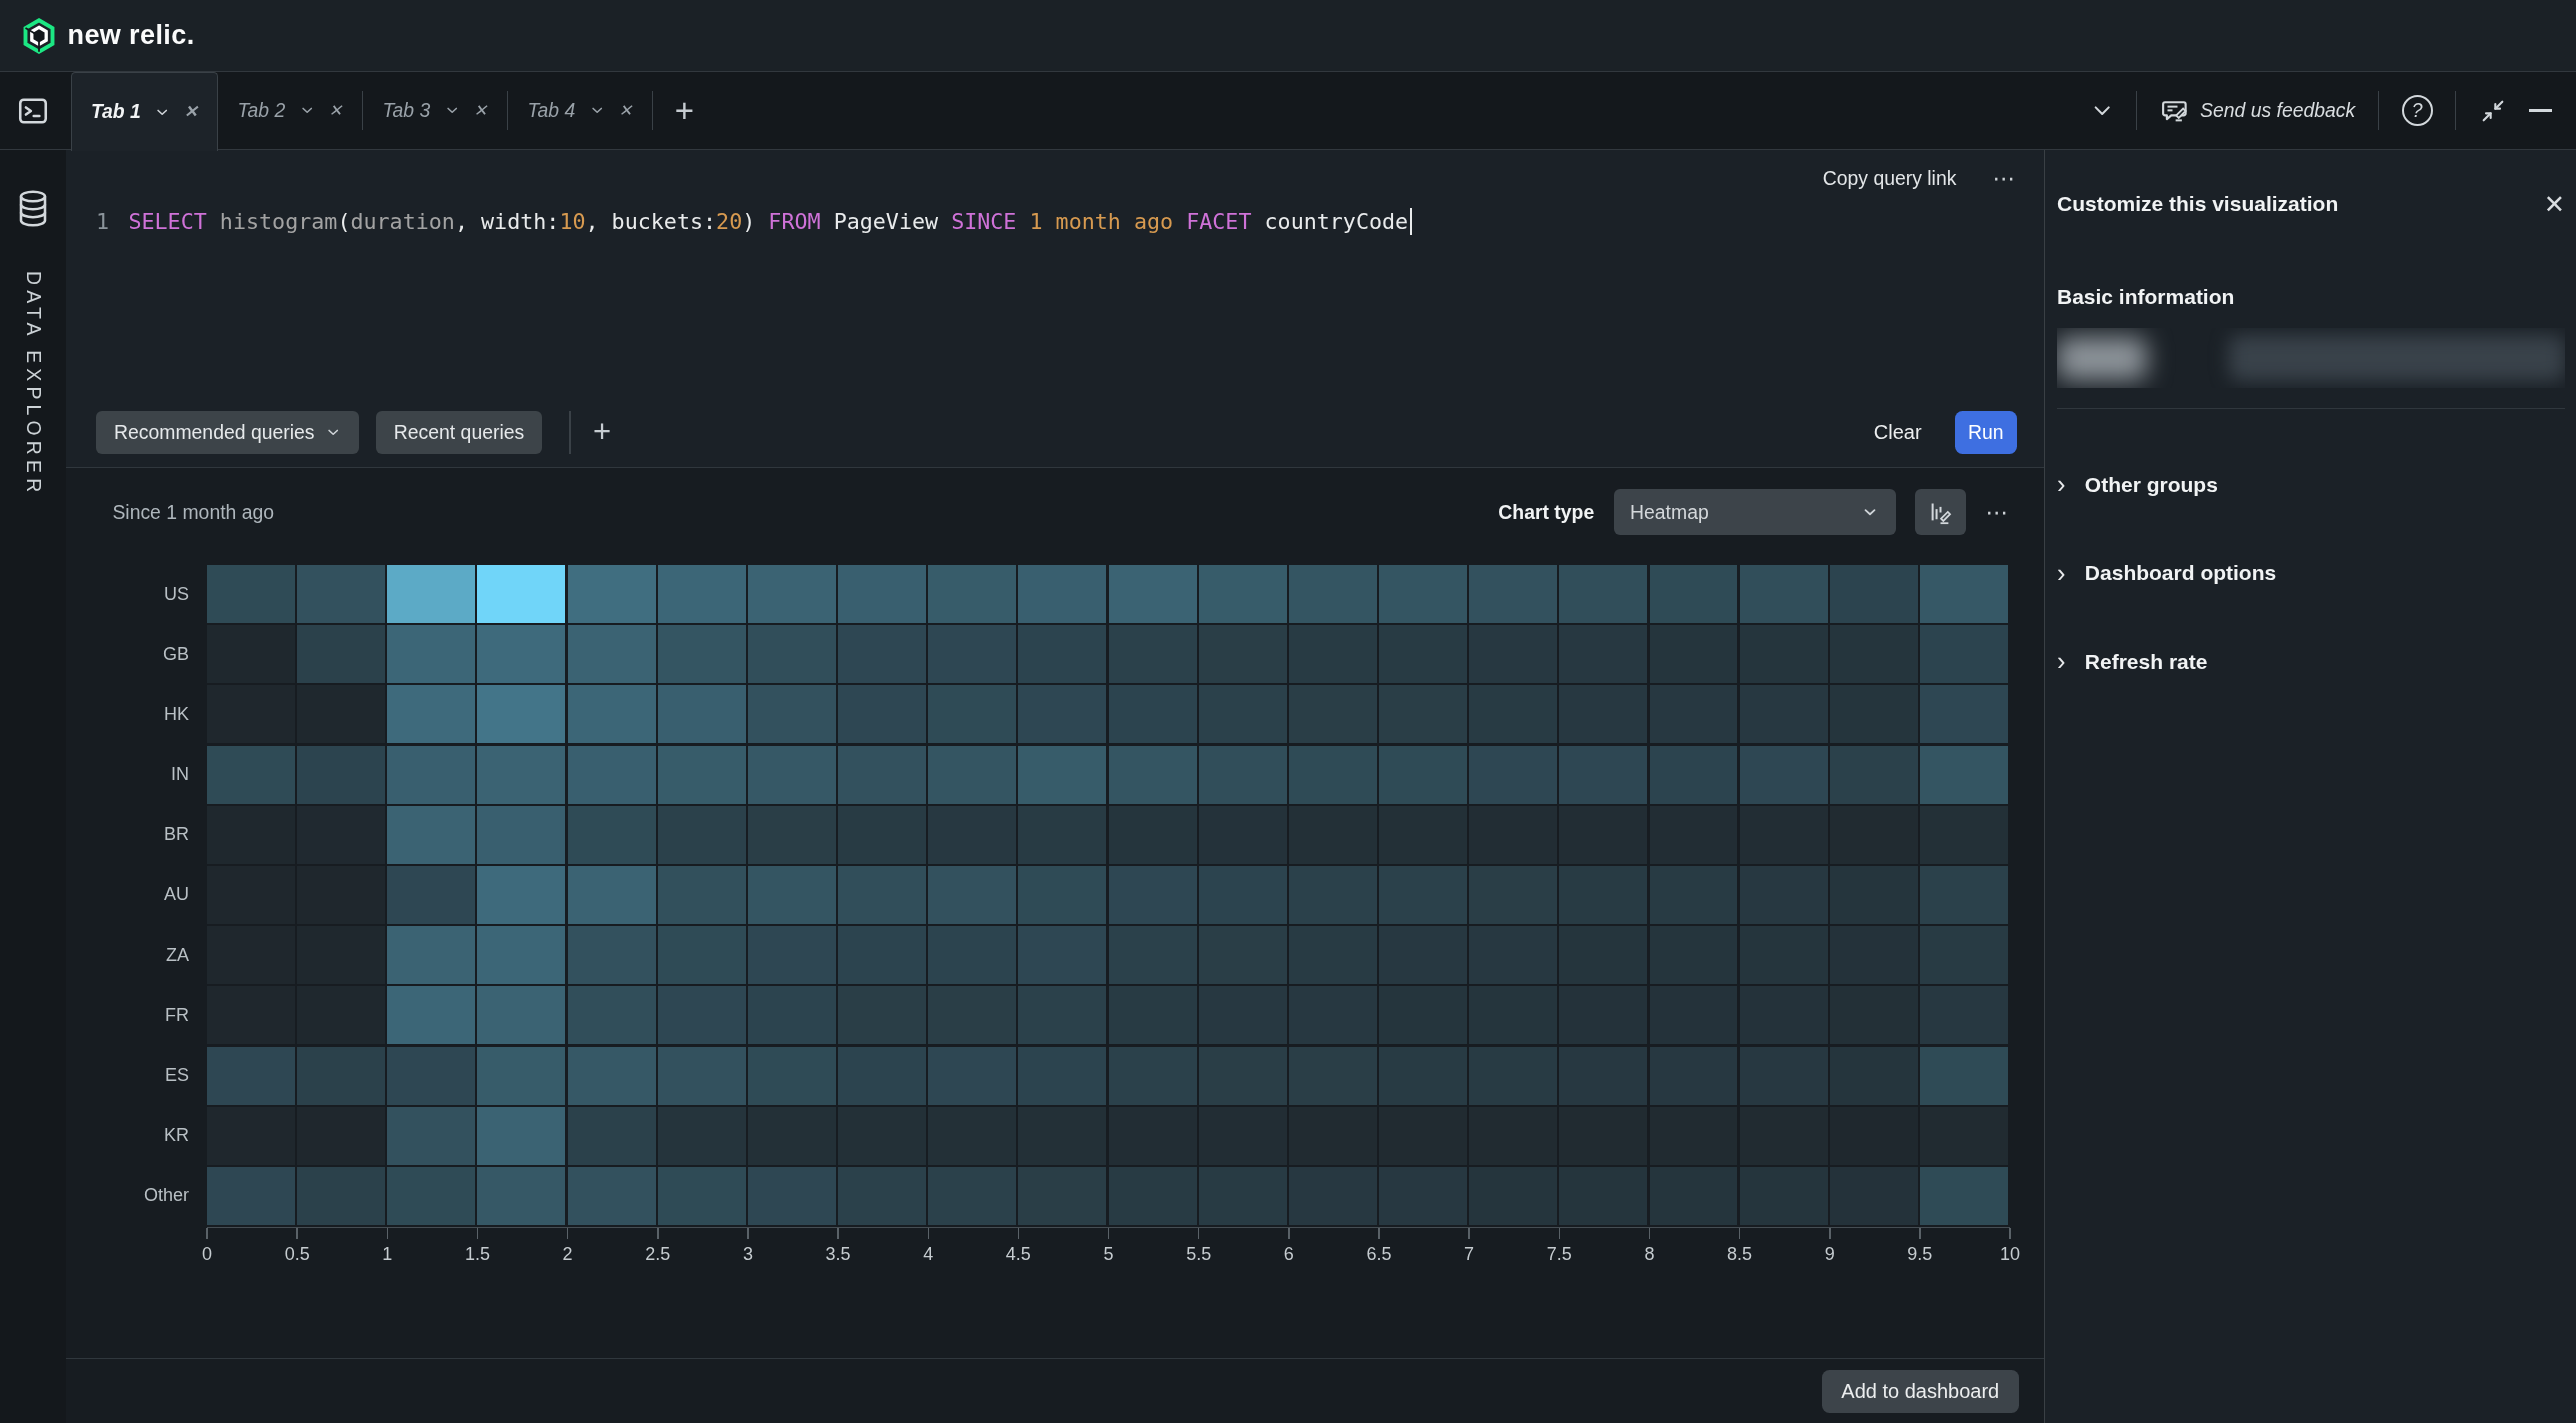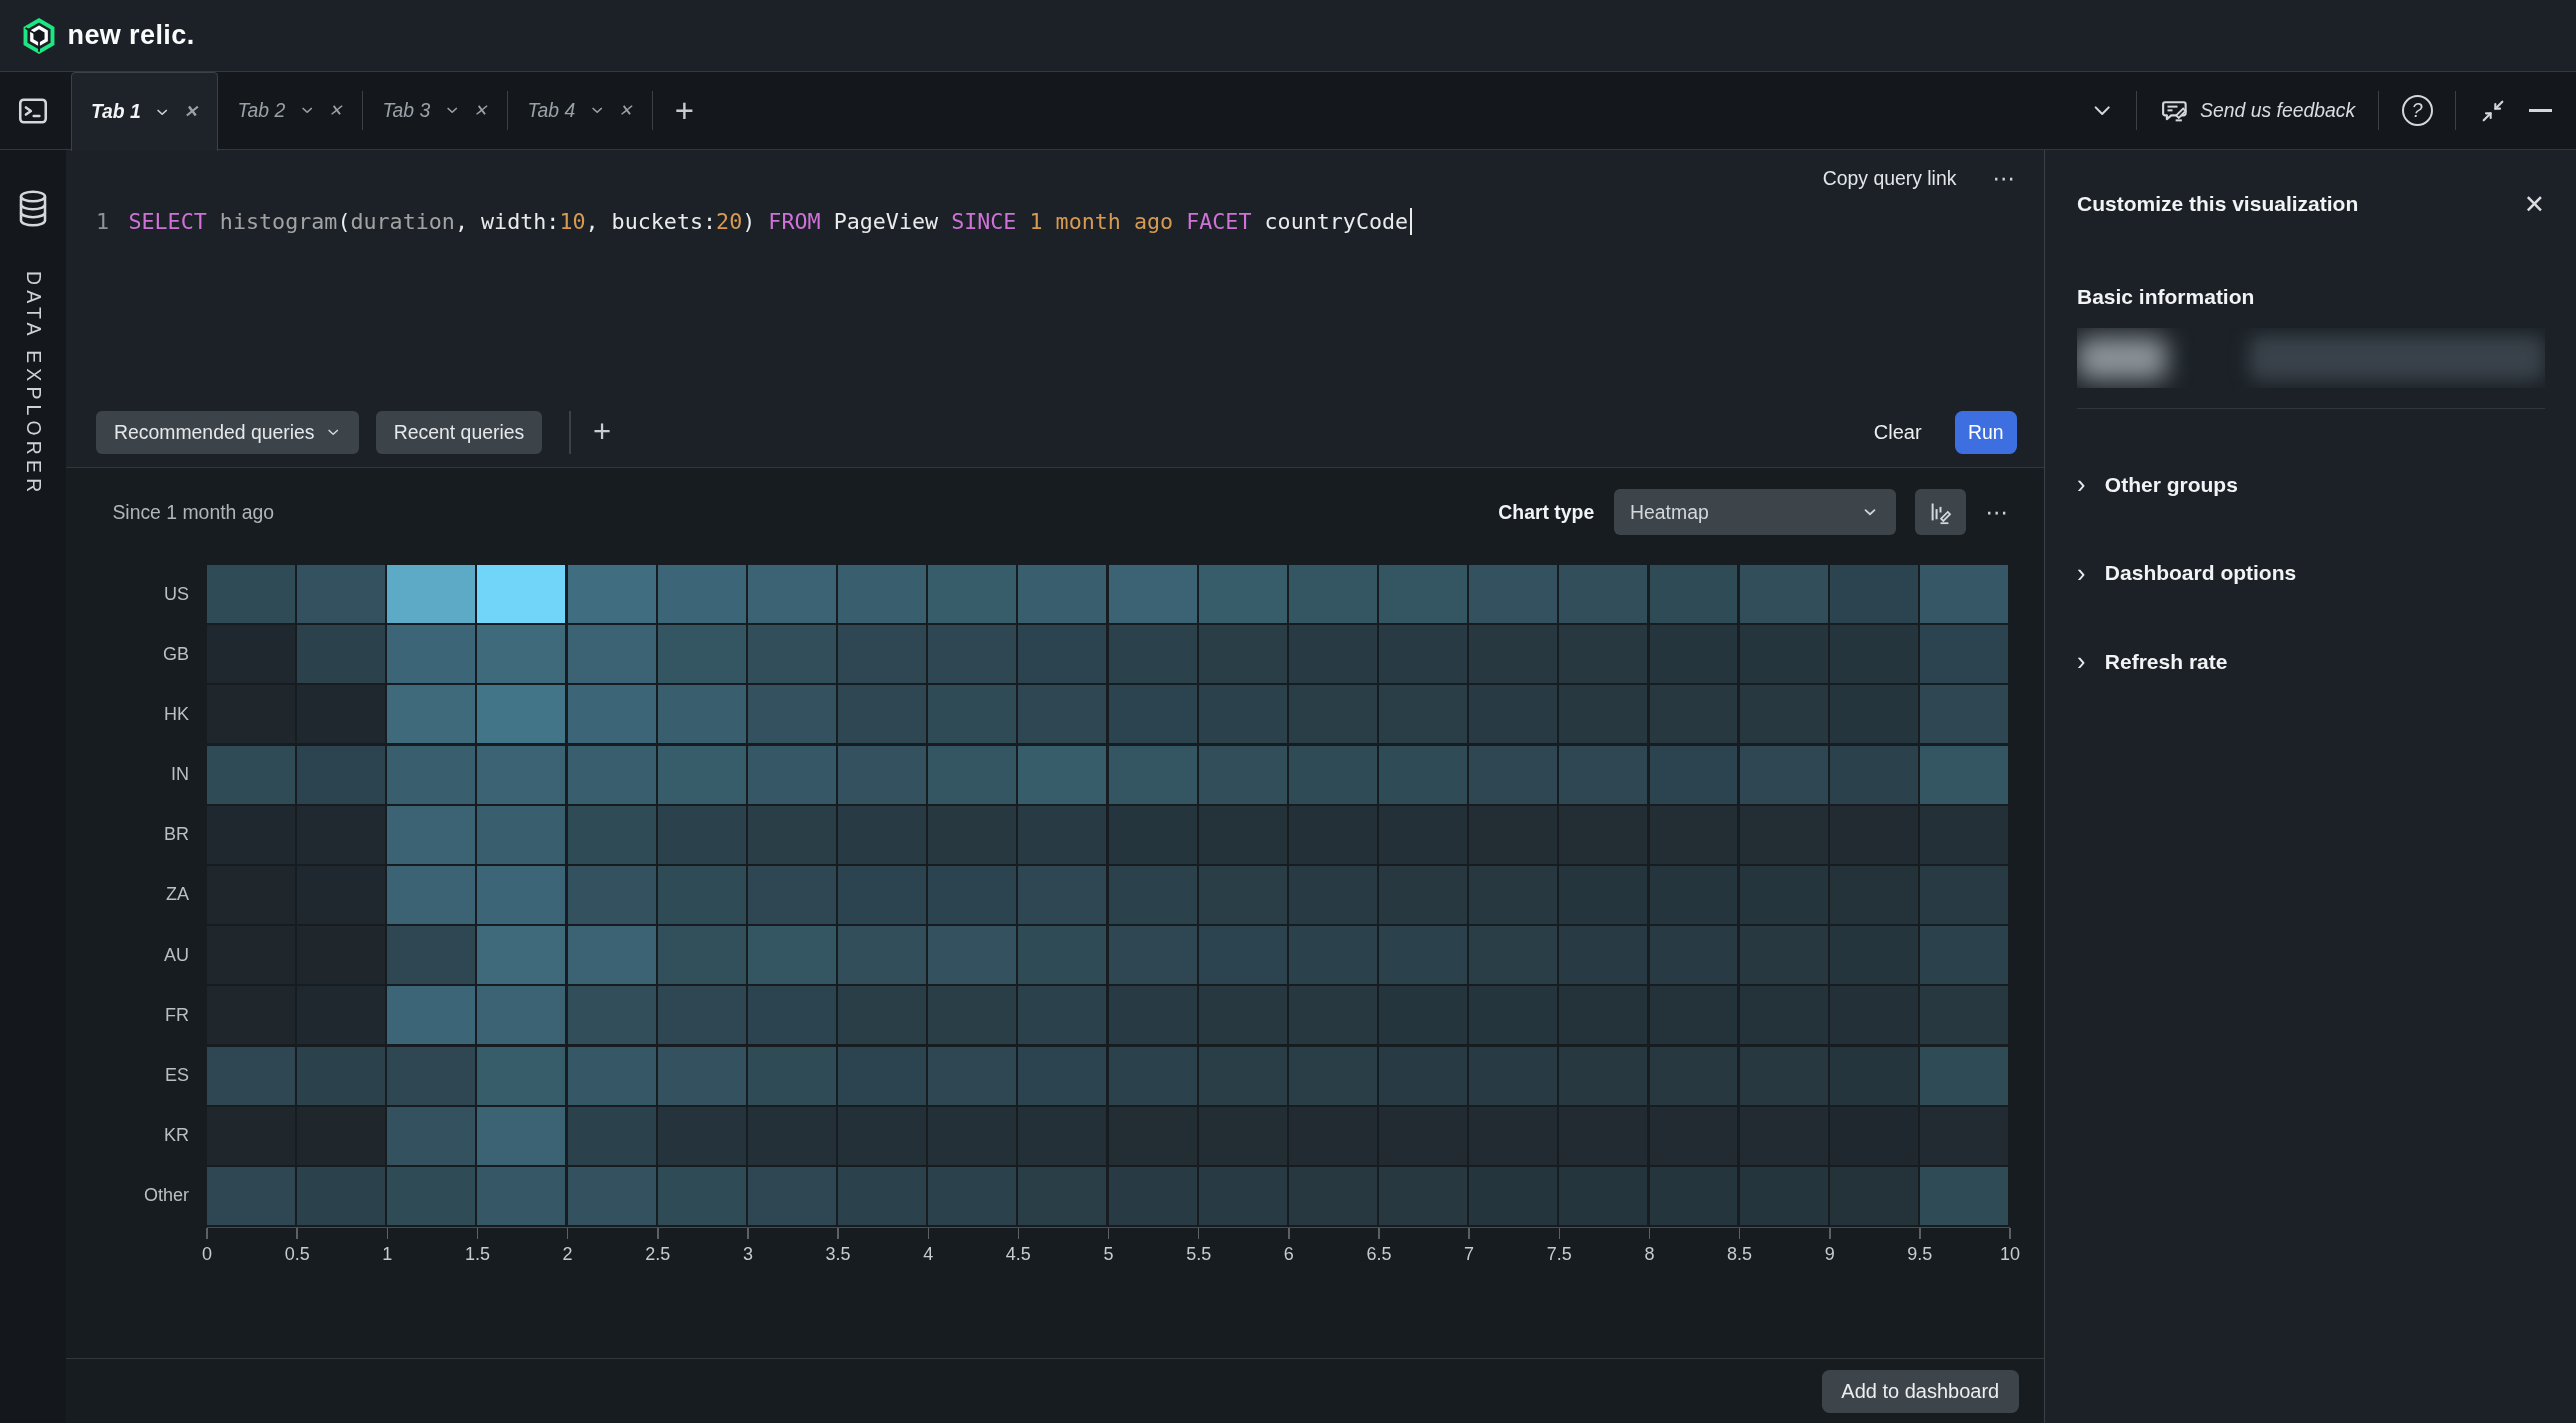--- a/index.html
+++ b/index.html
@@ -101,21 +101,21 @@
 
   
   .bottom-strip { height:66px; border-top:1.5px solid #30373d; display:flex; align-items:center;
     justify-content:flex-end; padding-right:25.4px; background:#171c21; }
   .add-dash-btn { height:43px; padding:0 19.4px; background:#3d444a; border-radius:7.5px; border:none;
     font-size:20px; color:#eceeef; display:flex; align-items:center; cursor:pointer;
     font-family:"Liberation Sans", sans-serif; }
 
   
   .customize { width:533px; flex:0 0 533px; background:#1b2127; border-left:1.5px solid #3a4045;
-    padding:0 32px; display:flex; flex-direction:column; }
+    padding:0 12px; display:flex; flex-direction:column; }
   .cust-head { margin-top:39px; display:flex; align-items:center; }
   .cust-title { font-size:21px; font-weight:600; color:#f1f3f4; }
   .cust-close { margin-left:auto; font-size:25.4px; color:#d9dde0; cursor:pointer; }
   .cust-sub { margin-top:66px; font-size:21px; font-weight:700; color:#f1f3f4; }
   .blur-row { margin-top:19.4px; display:flex; align-items:center; height:60px; position:relative; overflow:hidden; }
   .blob-sm { width:90px; height:43px; background:#8d949a; border-radius:10.5px; filter:blur(12px); }
   .blob-lg { margin-left:82px; flex:1; height:46px; background:#39424a; border-radius:10.5px; filter:blur(9px); }
   .cust-div { margin-top:19.4px; height:1.5px; background:#30373d; }
   .cust-section { margin-top:63px; display:flex; align-items:center; gap:19.4px; cursor:pointer; }
   .cust-chev { font-size:25.4px; color:#e8eaec; line-height:1; }
@@ -403,45 +403,20 @@
                   <div class="hm-cell" style="background: rgb(35, 48, 55);"></div>
                   <div class="hm-cell" style="background: rgb(34, 45, 52);"></div>
                   <div class="hm-cell" style="background: rgb(34, 45, 52);"></div>
                   <div class="hm-cell" style="background: rgb(34, 45, 52);"></div>
                   <div class="hm-cell" style="background: rgb(34, 45, 52);"></div>
                   <div class="hm-cell" style="background: rgb(33, 43, 49);"></div>
                   <div class="hm-cell" style="background: rgb(35, 48, 55);"></div>
                 </div>
               </div>
               <div class="hm-row">
-                <div class="hm-label">ZA</div>
-                <div class="hm-cells">
-                  <div class="hm-cell" style="background: rgb(31, 39, 45);"></div>
-                  <div class="hm-cell" style="background: rgb(31, 40, 46);"></div>
-                  <div class="hm-cell" style="background: rgb(59, 99, 115);"></div>
-                  <div class="hm-cell" style="background: rgb(60, 102, 119);"></div>
-                  <div class="hm-cell" style="background: rgb(51, 81, 94);"></div>
-                  <div class="hm-cell" style="background: rgb(47, 75, 86);"></div>
-                  <div class="hm-cell" style="background: rgb(46, 71, 83);"></div>
-                  <div class="hm-cell" style="background: rgb(44, 68, 79);"></div>
-                  <div class="hm-cell" style="background: rgb(44, 68, 79);"></div>
-                  <div class="hm-cell" style="background: rgb(46, 71, 83);"></div>
-                  <div class="hm-cell" style="background: rgb(43, 65, 75);"></div>
-                  <div class="hm-cell" style="background: rgb(42, 62, 71);"></div>
-                  <div class="hm-cell" style="background: rgb(40, 59, 68);"></div>
-                  <div class="hm-cell" style="background: rgb(39, 56, 65);"></div>
-                  <div class="hm-cell" style="background: rgb(39, 56, 65);"></div>
-                  <div class="hm-cell" style="background: rgb(37, 53, 61);"></div>
-                  <div class="hm-cell" style="background: rgb(37, 53, 61);"></div>
-                  <div class="hm-cell" style="background: rgb(37, 53, 61);"></div>
-                  <div class="hm-cell" style="background: rgb(36, 50, 58);"></div>
-                  <div class="hm-cell" style="background: rgb(40, 59, 68);"></div>
-                </div>
-              </div>
-              <div class="hm-row">
                 <div class="hm-label">AU</div>
                 <div class="hm-cells">
                   <div class="hm-cell" style="background: rgb(31, 39, 45);"></div>
                   <div class="hm-cell" style="background: rgb(31, 39, 45);"></div>
                   <div class="hm-cell" style="background: rgb(46, 71, 83);"></div>
                   <div class="hm-cell" style="background: rgb(62, 106, 124);"></div>
                   <div class="hm-cell" style="background: rgb(59, 99, 115);"></div>
                   <div class="hm-cell" style="background: rgb(50, 80, 92);"></div>
                   <div class="hm-cell" style="background: rgb(52, 85, 98);"></div>
                   <div class="hm-cell" style="background: rgb(49, 78, 90);"></div>
@@ -450,20 +425,45 @@
                   <div class="hm-cell" style="background: rgb(46, 71, 83);"></div>
                   <div class="hm-cell" style="background: rgb(44, 68, 79);"></div>
                   <div class="hm-cell" style="background: rgb(43, 65, 75);"></div>
                   <div class="hm-cell" style="background: rgb(43, 65, 75);"></div>
                   <div class="hm-cell" style="background: rgb(42, 62, 71);"></div>
                   <div class="hm-cell" style="background: rgb(40, 59, 68);"></div>
                   <div class="hm-cell" style="background: rgb(40, 59, 68);"></div>
                   <div class="hm-cell" style="background: rgb(39, 56, 65);"></div>
                   <div class="hm-cell" style="background: rgb(37, 53, 61);"></div>
                   <div class="hm-cell" style="background: rgb(43, 65, 75);"></div>
+                </div>
+              </div>
+              <div class="hm-row">
+                <div class="hm-label">ZA</div>
+                <div class="hm-cells">
+                  <div class="hm-cell" style="background: rgb(31, 39, 45);"></div>
+                  <div class="hm-cell" style="background: rgb(31, 40, 46);"></div>
+                  <div class="hm-cell" style="background: rgb(59, 99, 115);"></div>
+                  <div class="hm-cell" style="background: rgb(60, 102, 119);"></div>
+                  <div class="hm-cell" style="background: rgb(51, 81, 94);"></div>
+                  <div class="hm-cell" style="background: rgb(47, 75, 86);"></div>
+                  <div class="hm-cell" style="background: rgb(46, 71, 83);"></div>
+                  <div class="hm-cell" style="background: rgb(44, 68, 79);"></div>
+                  <div class="hm-cell" style="background: rgb(44, 68, 79);"></div>
+                  <div class="hm-cell" style="background: rgb(46, 71, 83);"></div>
+                  <div class="hm-cell" style="background: rgb(43, 65, 75);"></div>
+                  <div class="hm-cell" style="background: rgb(42, 62, 71);"></div>
+                  <div class="hm-cell" style="background: rgb(40, 59, 68);"></div>
+                  <div class="hm-cell" style="background: rgb(39, 56, 65);"></div>
+                  <div class="hm-cell" style="background: rgb(39, 56, 65);"></div>
+                  <div class="hm-cell" style="background: rgb(37, 53, 61);"></div>
+                  <div class="hm-cell" style="background: rgb(37, 53, 61);"></div>
+                  <div class="hm-cell" style="background: rgb(37, 53, 61);"></div>
+                  <div class="hm-cell" style="background: rgb(36, 50, 58);"></div>
+                  <div class="hm-cell" style="background: rgb(40, 59, 68);"></div>
                 </div>
               </div>
               <div class="hm-row">
                 <div class="hm-label">FR</div>
                 <div class="hm-cells">
                   <div class="hm-cell" style="background: rgb(31, 39, 45);"></div>
                   <div class="hm-cell" style="background: rgb(31, 40, 46);"></div>
                   <div class="hm-cell" style="background: rgb(60, 102, 119);"></div>
                   <div class="hm-cell" style="background: rgb(59, 99, 115);"></div>
                   <div class="hm-cell" style="background: rgb(49, 78, 90);"></div>

